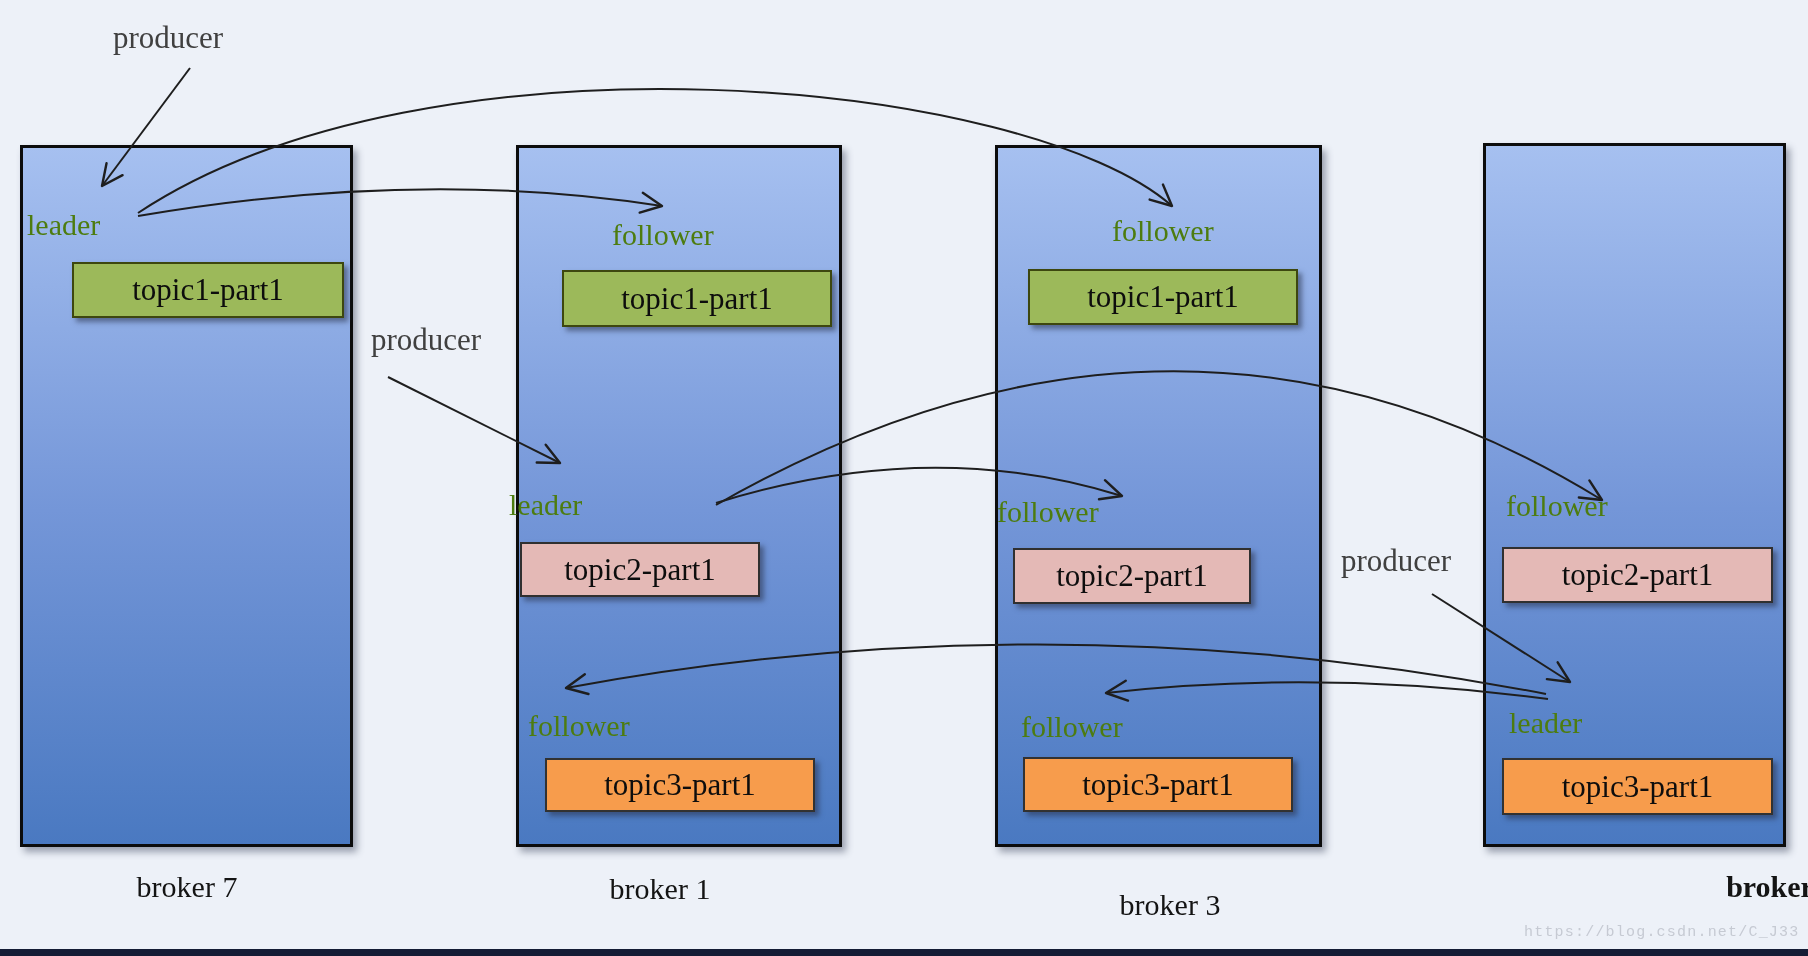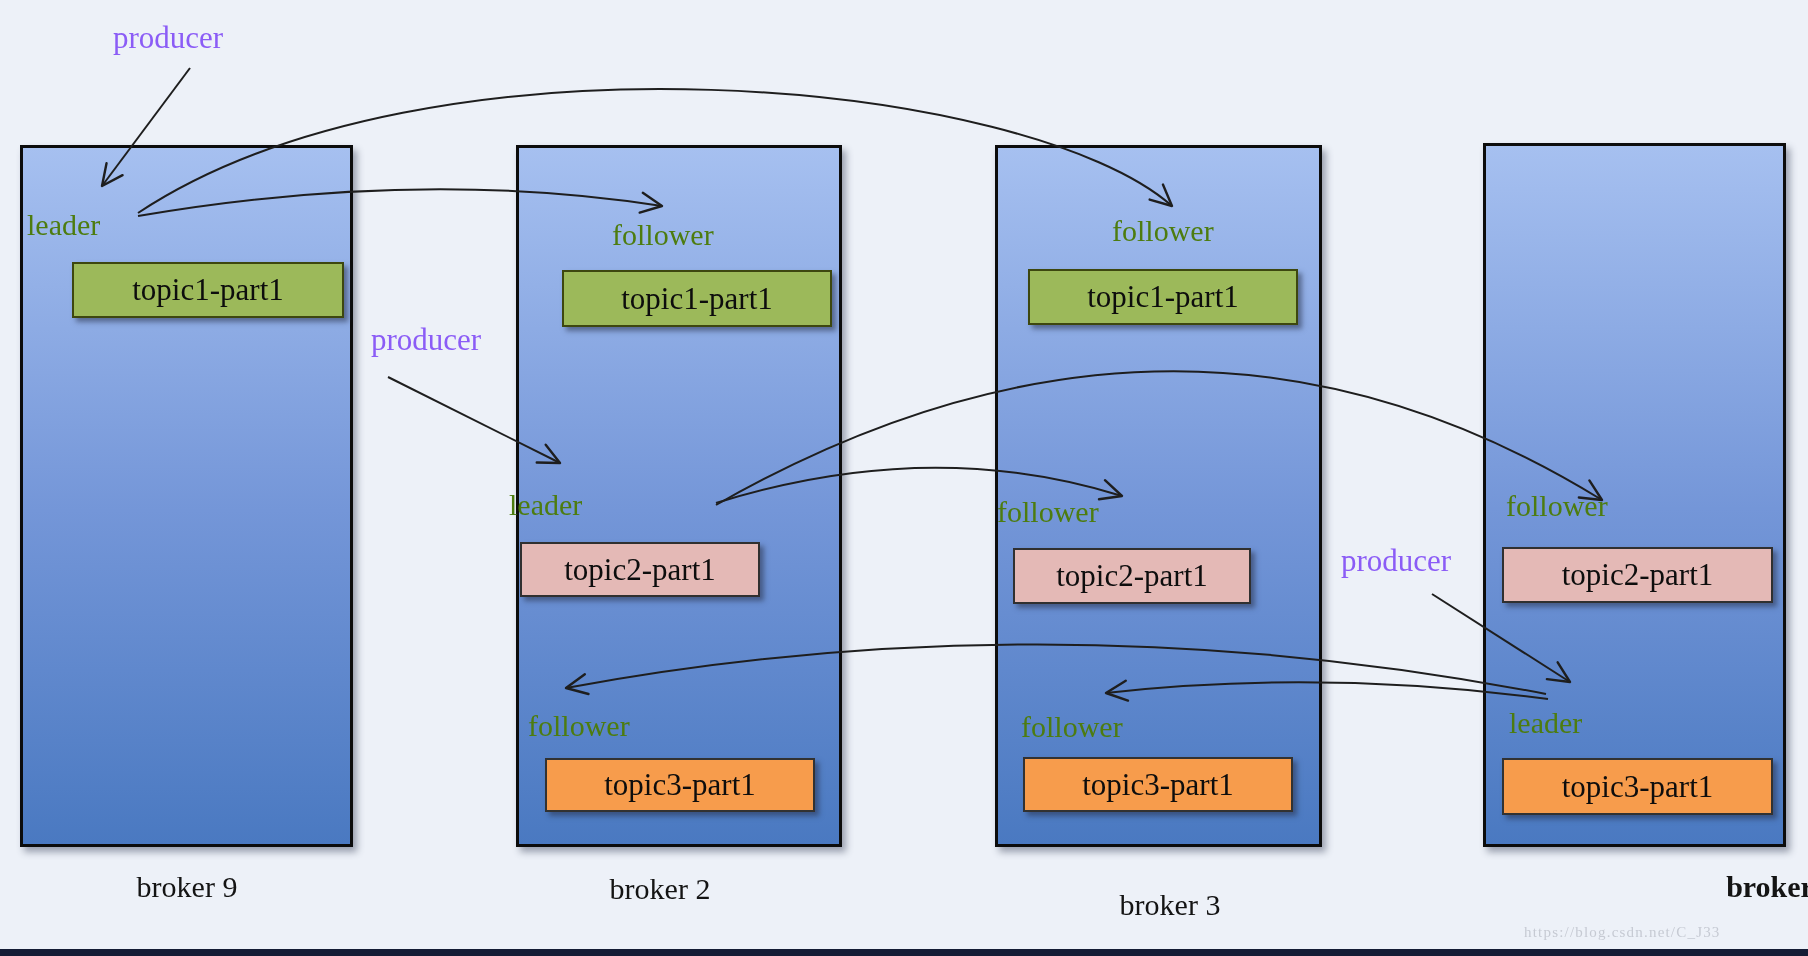--- a/index.html
+++ b/index.html
@@ -7,22 +7,22 @@
   .canvas{position:relative;width:1808px;height:956px;background:#edf1f8;overflow:hidden;}
   #arrows-layer{position:absolute;left:0;top:0;width:1808px;height:956px;z-index:30;pointer-events:none;}
   #nodes-layer{position:absolute;left:0;top:0;width:1808px;height:956px;z-index:10;}
   .broker{position:absolute;background:linear-gradient(180deg,#a6c0f0 0%,#7496d8 52%,#4a79c1 100%);
           border:3px solid #0c0c0c;box-shadow:4px 5px 7px rgba(50,60,85,.45);box-sizing:border-box;}
   .broker-label{position:absolute;transform:translateX(-50%);font-size:30px;color:#141414;white-space:nowrap;}
   .chip{position:absolute;box-sizing:border-box;border:2px solid #6d28d9;
         box-shadow:4px 4px 5px rgba(40,50,75,.55);display:flex;align-items:center;justify-content:center;
         font-size:31px;color:#0d0d0d;white-space:nowrap;}
   .role{position:absolute;font-size:30px;color:#4d7c0f;white-space:nowrap;}
-  .producer-label{position:absolute;font-size:31px;color:#8b5cf6;white-space:nowrap;}
-  .watermark{position:absolute;font-family:Liberation Serif, serif;
+  .producer-label{position:absolute;font-size:31px;color:#404040;white-space:nowrap;}
+  .watermark{position:absolute;font-family:Liberation Mono, monospace;
              font-size:15px;letter-spacing:1.2px;white-space:nowrap;}
   .bottom-bar{position:absolute;left:0;bottom:0;width:100%;z-index:40;}
 </style>
 </head>
 <body>
 
 <div class="canvas" style="background: rgb(237, 241, 248);">
   <svg id="arrows-layer" viewBox="0 0 1808 956" xmlns="http://www.w3.org/2000/svg">
     <defs>
       <marker id="ah" viewBox="0 0 28 28" refX="25" refY="14" markerWidth="28" markerHeight="28" markerUnits="userSpaceOnUse" orient="auto">
@@ -37,23 +37,23 @@
         <path d="M 716,503 Q 930,436 1122,496" fill="none" stroke="#1e1e1e" stroke-width="2" marker-end="url(#ah)"></path>
         <path d="M 716,505 Q 1180,240 1602,500" fill="none" stroke="#1e1e1e" stroke-width="2" marker-end="url(#ah)"></path>
         <path d="M 1432,594 L 1570,682" fill="none" stroke="#1e1e1e" stroke-width="2" marker-end="url(#ah)"></path>
         <path d="M 1546,694 Q 1050,598 566,688" fill="none" stroke="#1e1e1e" stroke-width="2" marker-end="url(#ah)"></path>
         <path d="M 1548,699 Q 1320,669 1106,693" fill="none" stroke="#1e1e1e" stroke-width="2" marker-end="url(#ah)"></path>
       </g>
   </svg>
 
   <div id="nodes-layer">
       <div class="broker" style="left: 20px; top: 145px; width: 333px; height: 702px;"></div>
-      <div class="broker-label" style="left: 187px; top: 870px;">broker 9</div>
+      <div class="broker-label" style="left: 187px; top: 870px;">broker 7</div>
       <div class="broker" style="left: 516px; top: 145px; width: 326px; height: 702px;"></div>
-      <div class="broker-label" style="left: 660px; top: 872px;">broker 2</div>
+      <div class="broker-label" style="left: 660px; top: 872px;">broker 1</div>
       <div class="broker" style="left: 995px; top: 145px; width: 327px; height: 702px;"></div>
       <div class="broker-label" style="left: 1170px; top: 872px; margin-top: 16px;">broker 3</div>
       <div class="broker" style="left: 1483px; top: 143px; width: 303px; height: 704px;"></div>
       <div class="broker-label" style="left: 1781px; top: 870px; font-weight: bold;">broker 4</div>
       <div class="chip" style="background: rgb(156, 185, 90); border-color: rgb(61, 71, 15); left: 72px; top: 262px; width: 272px; height: 56px;">topic1-part1</div>
       <div class="chip" style="background: rgb(156, 185, 90); border-color: rgb(61, 71, 15); left: 562px; top: 270px; width: 270px; height: 57px;">topic1-part1</div>
       <div class="chip" style="background: rgb(156, 185, 90); border-color: rgb(61, 71, 15); left: 1028px; top: 269px; width: 270px; height: 56px;">topic1-part1</div>
       <div class="chip" style="background: rgb(228, 185, 182); border-color: rgb(48, 48, 48); left: 520px; top: 542px; width: 240px; height: 55px;">topic2-part1</div>
       <div class="chip" style="background: rgb(228, 185, 182); border-color: rgb(48, 48, 48); left: 1013px; top: 548px; width: 238px; height: 56px;">topic2-part1</div>
       <div class="chip" style="background: rgb(228, 185, 182); border-color: rgb(48, 48, 48); left: 1502px; top: 547px; width: 271px; height: 56px;">topic2-part1</div>

